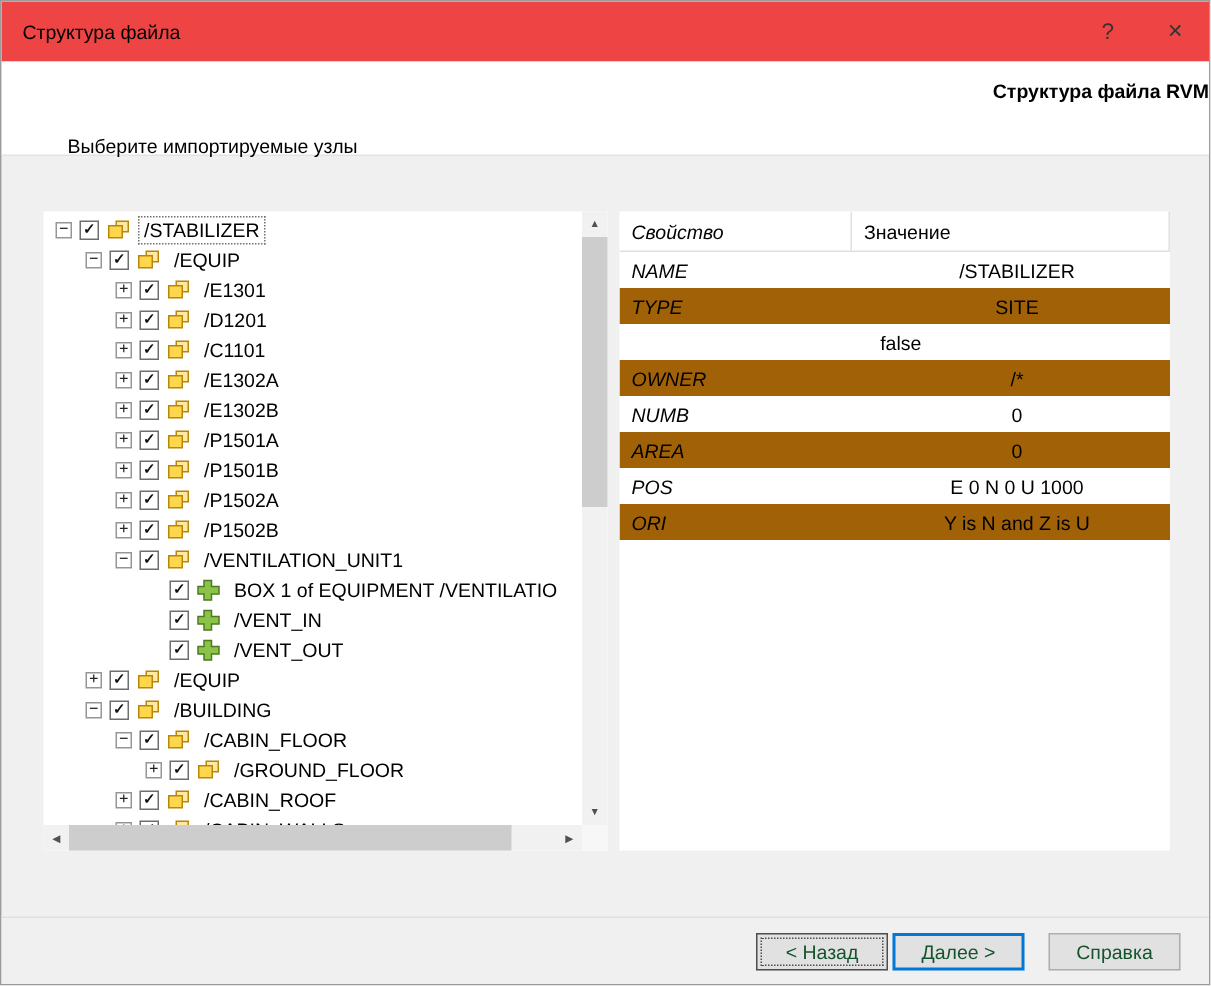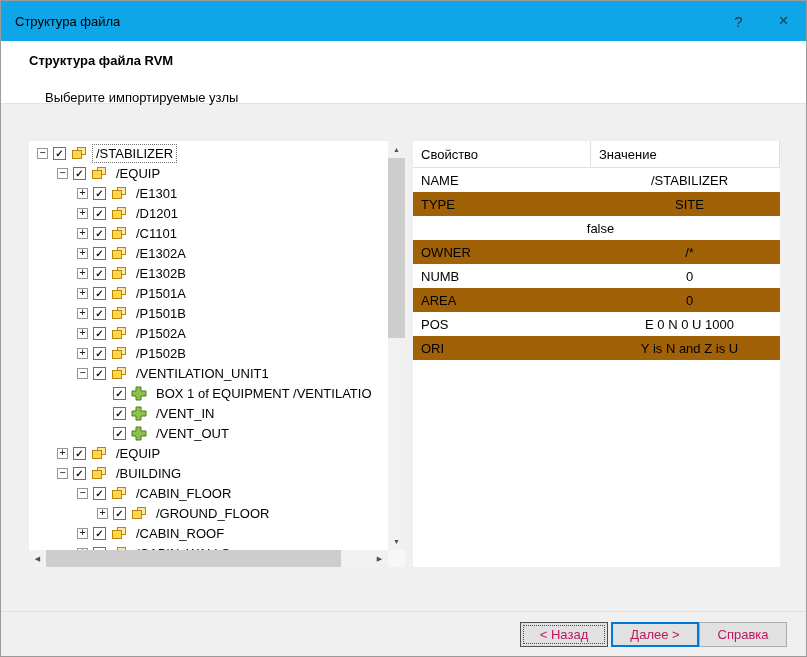--- a/index.html
+++ b/index.html
@@ -1,28 +1,28 @@
 <!DOCTYPE html>
 <html><head>
 <meta charset="utf-8">
 <style>
   html,body{margin:0;padding:0;background:#fff;}
   body{width:807px;height:657px;font-family:"Liberation Sans",sans-serif;font-size:13px;color:#000;}
   .dialog{position:relative;width:805px;height:655px;border:1px solid #9b9b9b;background:#f0f0f0;overflow:hidden;}
 
   
-  .titlebar{height:40px;background:#0ea5e9;display:flex;align-items:center;}
+  .titlebar{height:40px;background:#ef4444;display:flex;align-items:center;}
   .titlebar .title{flex:1;padding-left:14px;font-size:13px;}
   .tb-btn{width:45px;height:40px;display:flex;align-items:center;justify-content:center;color:#333;cursor:default;}
   .tb-btn.help{font-size:15px;}
   .tb-btn.close{font-size:17px;}
 
   
   .header{height:63px;background:#fff;border-bottom:1px solid #e3e3e3;box-sizing:border-box;padding-top:12px;}
-  .h-title{margin-left:28px;font-weight:bold;}
+  .h-title{margin-left:28px;font-weight:bold;text-align:right;}
   .h-sub{margin-left:44px;margin-top:22px;}
 
   
   .content{position:absolute;left:0;right:0;top:104px;bottom:0;background:#f0f0f0;}
 
   
   .tree-panel{position:absolute;left:28px;top:36px;width:376px;height:426px;background:#fff;}
   .tree-viewport{position:absolute;left:0;top:0;right:17px;bottom:17px;overflow:hidden;padding-top:2px;box-sizing:border-box;}
   .tree-row{height:20px;display:flex;align-items:center;white-space:nowrap;}
   .expander{width:11px;height:11px;border:1px solid #969696;background:#fff;box-sizing:border-box;
@@ -43,33 +43,33 @@
   .vthumb{position:absolute;left:0;top:17px;width:17px;height:180px;background:#cdcdcd;}
   .hscroll{position:absolute;left:0;bottom:0;right:17px;height:17px;background:#f1f1f1;}
   .sarrow.left{left:0;top:0;} .sarrow.right{right:0;top:0;}
   .hthumb{position:absolute;left:17px;top:0;width:295px;height:17px;background:#cdcdcd;}
   .corner{position:absolute;right:0;bottom:0;width:17px;height:17px;background:#f7f7f7;}
 
   
   .props-panel{position:absolute;left:412px;top:36px;width:367px;height:426px;background:#fff;overflow:hidden;}
   .props-header{display:flex;height:27px;border-bottom:1px solid #e0e0e0;box-sizing:border-box;background:#fff;}
   .phcol{display:flex;align-items:center;height:100%;box-sizing:border-box;border-right:1px solid #e0e0e0;}
-  .col1{width:178px;padding-left:8px;}
+  .col1{width:155px;padding-left:8px;font-style:italic;}
   .col2{flex:1;padding-left:8px;text-align:center;}
   .prow{display:flex;height:24px;align-items:center;}
   .prow.shaded{background:#a16207;}
   .pcell{box-sizing:border-box;}
 
   
   .footer{position:absolute;left:0;right:0;bottom:0;height:45px;background:#f0f0f0;border-top:1px solid #dfdfdf;
           display:flex;align-items:center;justify-content:flex-end;padding-right:19px;box-sizing:border-box;}
   .btn{min-width:88px;height:25px;background:#e1e1e1;border:1px solid #adadad;
-       font-family:"Liberation Sans",sans-serif;font-size:13px;color:#be185d;padding:0 10px;}
+       font-family:"Liberation Sans",sans-serif;font-size:13px;color:#14532d;padding:0 10px;}
   .btn-back{border-color:#4d4d4d;outline:1px dotted #4d4d4d;outline-offset:-4px;margin-right:3px;}
-  .btn-next{border:2px solid #0078d7;}
+  .btn-next{border:2px solid #0078d7;margin-right:16px;}
   .btn-cancel{margin-right:16px;}
 </style>
 </head>
 <body>
 
 <div class="dialog">
 
   <div class="titlebar">
     <div class="title">Структура файла</div>
     <div class="tb-btn help">?</div>

